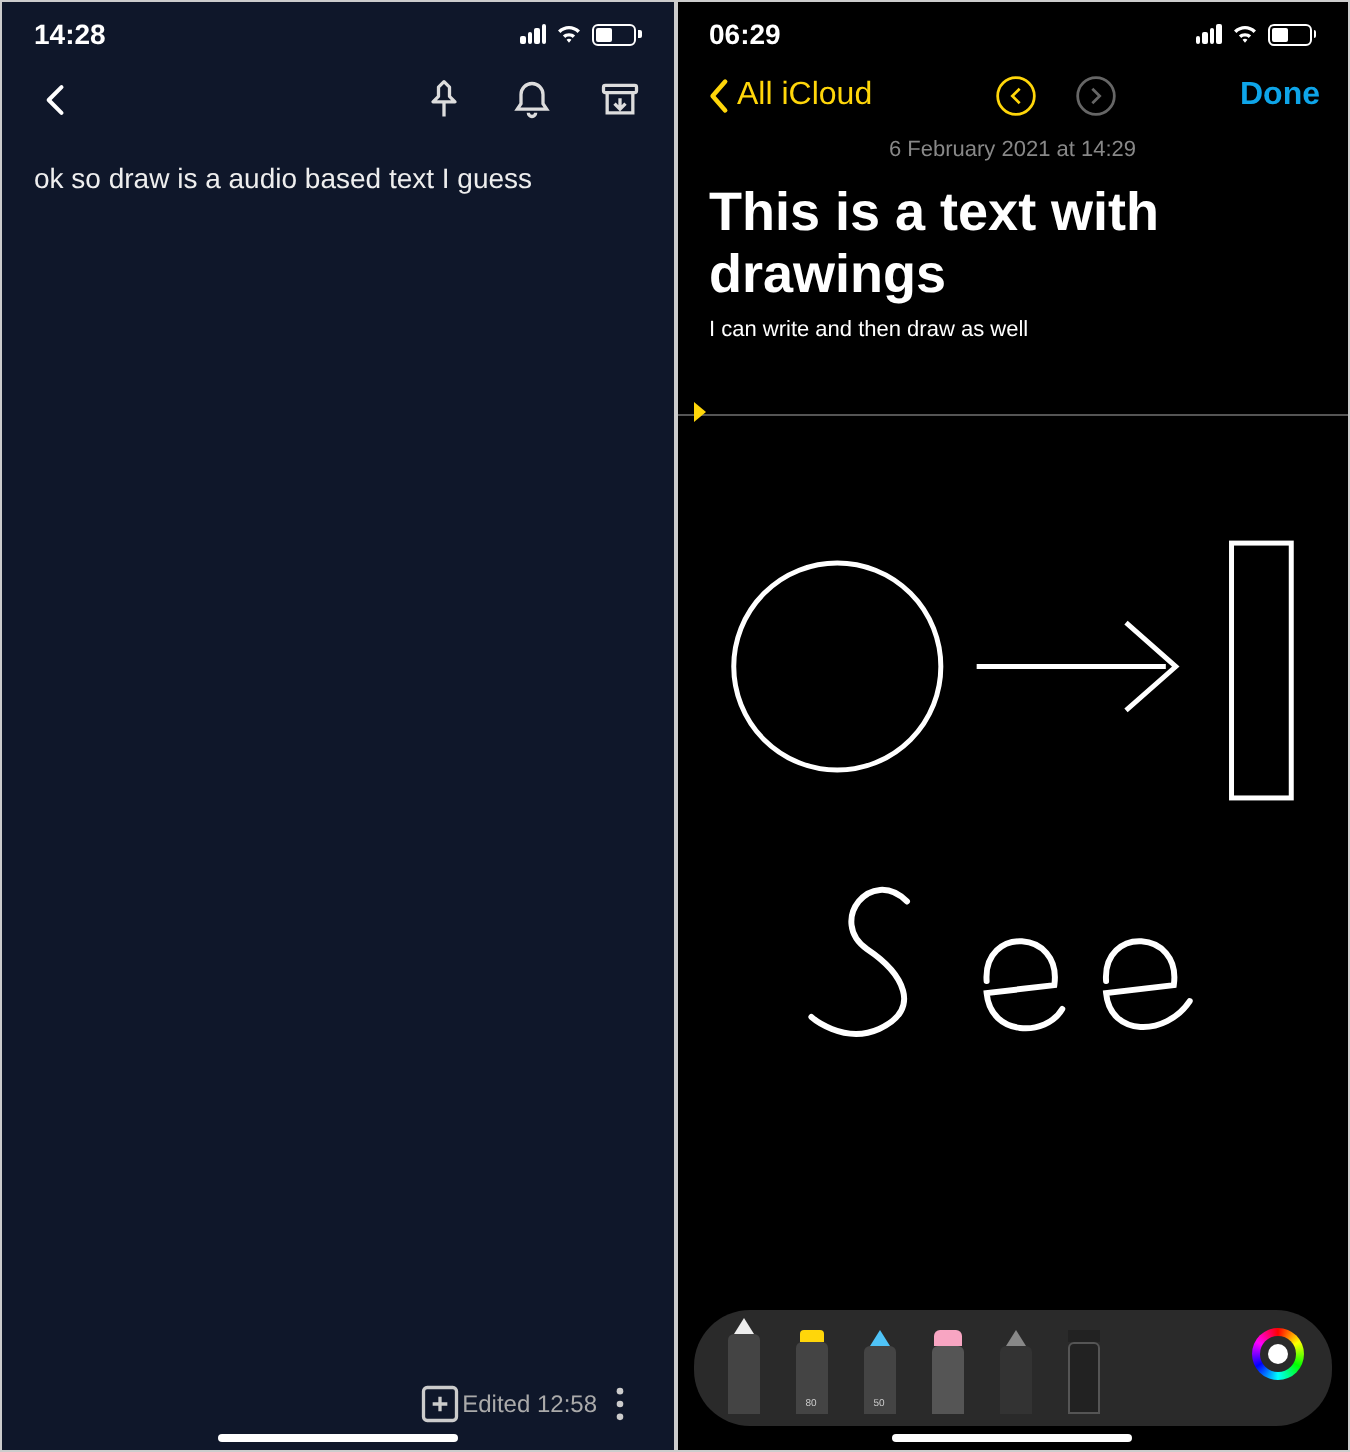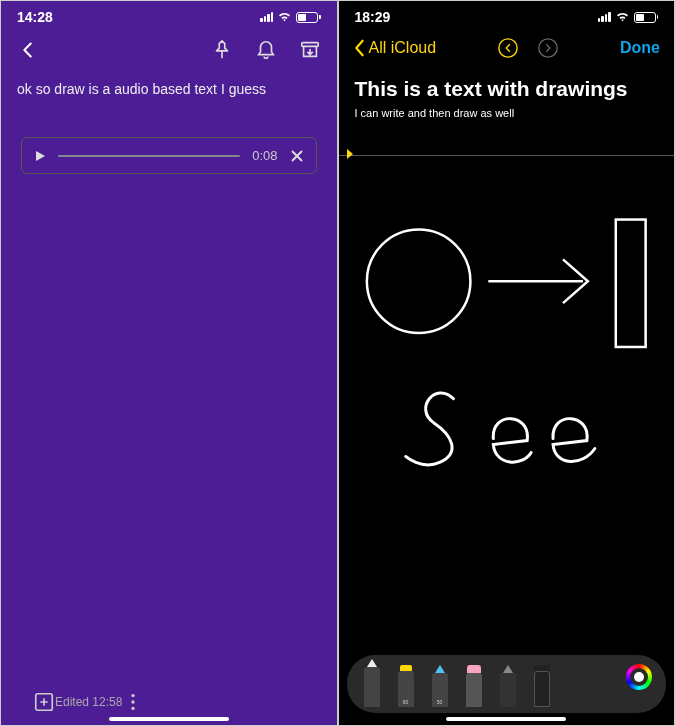--- a/index.html
+++ b/index.html
@@ -10,21 +10,21 @@
       background: #fff;
       font-family: -apple-system, BlinkMacSystemFont, sans-serif;
       overflow: hidden;
     }
     .panel {
       position: relative;
       width: 50%;
       height: 100%;
       border: 1px solid #ccc;
     }
-    .panel-left { background: #4c1d95; color: #fff; }
+    .panel-left { background: #0f172a; color: #fff; }
     .panel-right { background: #000; color: #fff; }
 
     
     .status-bar {
       display: flex;
       justify-content: space-between;
       align-items: center;
       padding: 8px 16px 4px;
       font-size: 14px;
       font-weight: 600;
@@ -79,21 +79,21 @@
     .close-btn svg { width: 14px; height: 14px; }
 
     
     .bottombar-left {
       position: absolute;
       bottom: 12px;
       left: 16px; right: 0;
       padding: 10px 16px 0;
       display: flex;
       align-items: center;
-      justify-content: flex-start;
+      justify-content: flex-end;
     }
     .edited-text { font-size: 12px; color: #aaa; }
     .home-indicator {
       position: absolute;
       bottom: 4px;
       left: 50%;
       transform: translateX(-50%);
       width: 120px;
       height: 4px;
       background: #fff;
@@ -110,21 +110,21 @@
     }
     .back-group { display: flex; align-items: center; gap: 4px; color: #ffd60a; cursor: pointer; }
     .back-group svg { width: 12px; height: 18px; }
     .undo-redo { display: flex; gap: 18px; align-items: center; }
     .undo-redo .undo svg { stroke: #ffd60a; }
     .undo-redo .redo svg { stroke: #666; }
     .undo-redo svg { width: 22px; height: 22px; fill: none; stroke-width: 1.5; }
     .done-btn { color: #0ea5e9; font-weight: 600; cursor: pointer; }
 
     .date-line { text-align: center; font-size: 11px; color: #888; margin-top: 2px; }
-    .note-title { font-size: 21px; font-weight: 700; padding: 10px 16px 6px; }
+    .note-title { font-size: 27px; font-weight: 700; padding: 10px 16px 6px; }
     .note-body { font-size: 11px; padding: 0 16px; }
 
     
     .playhead {
       margin-top: 30px;
       position: relative;
       height: 12px;
     }
     .playhead-line {
       position: absolute;
@@ -274,34 +274,20 @@
             <rect x="3" y="4" width="18" height="4" rx="1" stroke="#ddd" stroke-width="1.8" fill="none"></rect>
             <path d="M5 8v11h14V8M12 11v5m-3-2l3 3 3-3" stroke="#ddd" stroke-width="1.8" fill="none"></path>
           </svg>
       </span>
     </div>
   </div>
 
   <div class="content-left">
     <div class="body-text">ok so draw is a audio based text I guess</div>
 
-    <div class="audio-player">
-      <span class="play-btn icon-btn">
-        <svg viewBox="0 0 12 12">
-            <path d="M2 1l9 5-9 5z" fill="#ddd"></path>
-          </svg>
-      </span>
-      <div class="audio-track"></div>
-      <span class="audio-duration">0:08</span>
-      <span class="close-btn icon-btn">
-        <svg viewBox="0 0 14 14">
-            <path d="M2 2l10 10M12 2L2 12" stroke="#ddd" stroke-width="2"></path>
-          </svg>
-      </span>
-    </div>
   </div>
 
   <div class="bottombar-left">
     <span class="icon-btn">
       <svg viewBox="0 0 24 24">
           <rect x="3" y="3" width="18" height="18" rx="2" stroke="#ccc" stroke-width="1.8" fill="none"></rect>
           <path d="M12 8v8M8 12h8" stroke="#ccc" stroke-width="1.8"></path>
         </svg>
     </span>
     <span class="edited-text">Edited 12:58</span>
@@ -311,21 +297,21 @@
           <circle cx="12" cy="12" r="1.8" fill="#ccc"></circle>
           <circle cx="12" cy="19" r="1.8" fill="#ccc"></circle>
         </svg>
     </span>
   </div>
   <div class="home-indicator"></div>
 </div>
 
 <div class="panel panel-right">
   <div class="status-bar">
-    <span>18:29</span>
+    <span>06:29</span>
     <div class="status-right">
       <div class="signal-bars">
           <span></span>
           <span></span>
           <span></span>
           <span></span>
         </div>
       <span class="wifi-icon">
         <svg viewBox="0 0 24 18">
             <path d="M12 17l-2-2.5c1-1 3-1 4 0zM7 11c2.5-2.5 7.5-2.5 10 0l-2 2c-1.5-1.5-4.5-1.5-6 0zM3 7c5-5 13-5 18 0l-2 2c-4-4-10-4-14 0z" fill="#fff"></path>
@@ -357,20 +343,21 @@
       <span class="redo icon-btn">
         <svg viewBox="0 0 24 24">
             <circle cx="12" cy="12" r="10"></circle>
             <path d="M10 8l4 4-4 4"></path>
           </svg>
       </span>
     </div>
     <span class="done-btn">Done</span>
   </div>
 
+  <div class="date-line">6 February 2021 at 14:29</div>
   <div class="note-title">This is a text with drawings</div>
   <div class="note-body">I can write and then draw as well</div>
 
   <div class="playhead">
     <div class="playhead-line"></div>
     <div class="playhead-marker"></div>
   </div>
 
   <div class="drawing-area">
     <svg viewBox="0 0 337 320">

